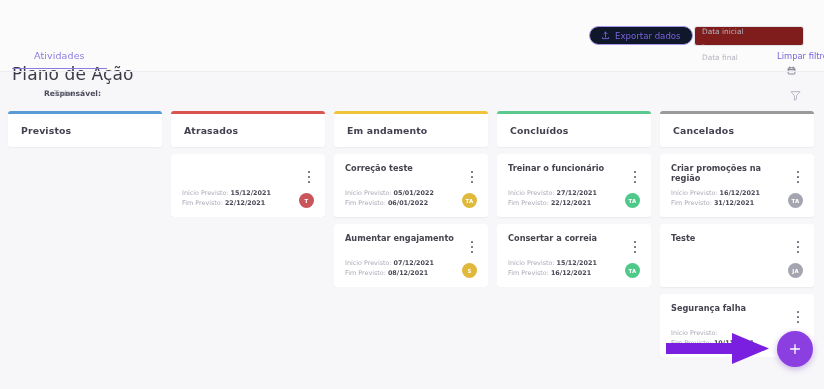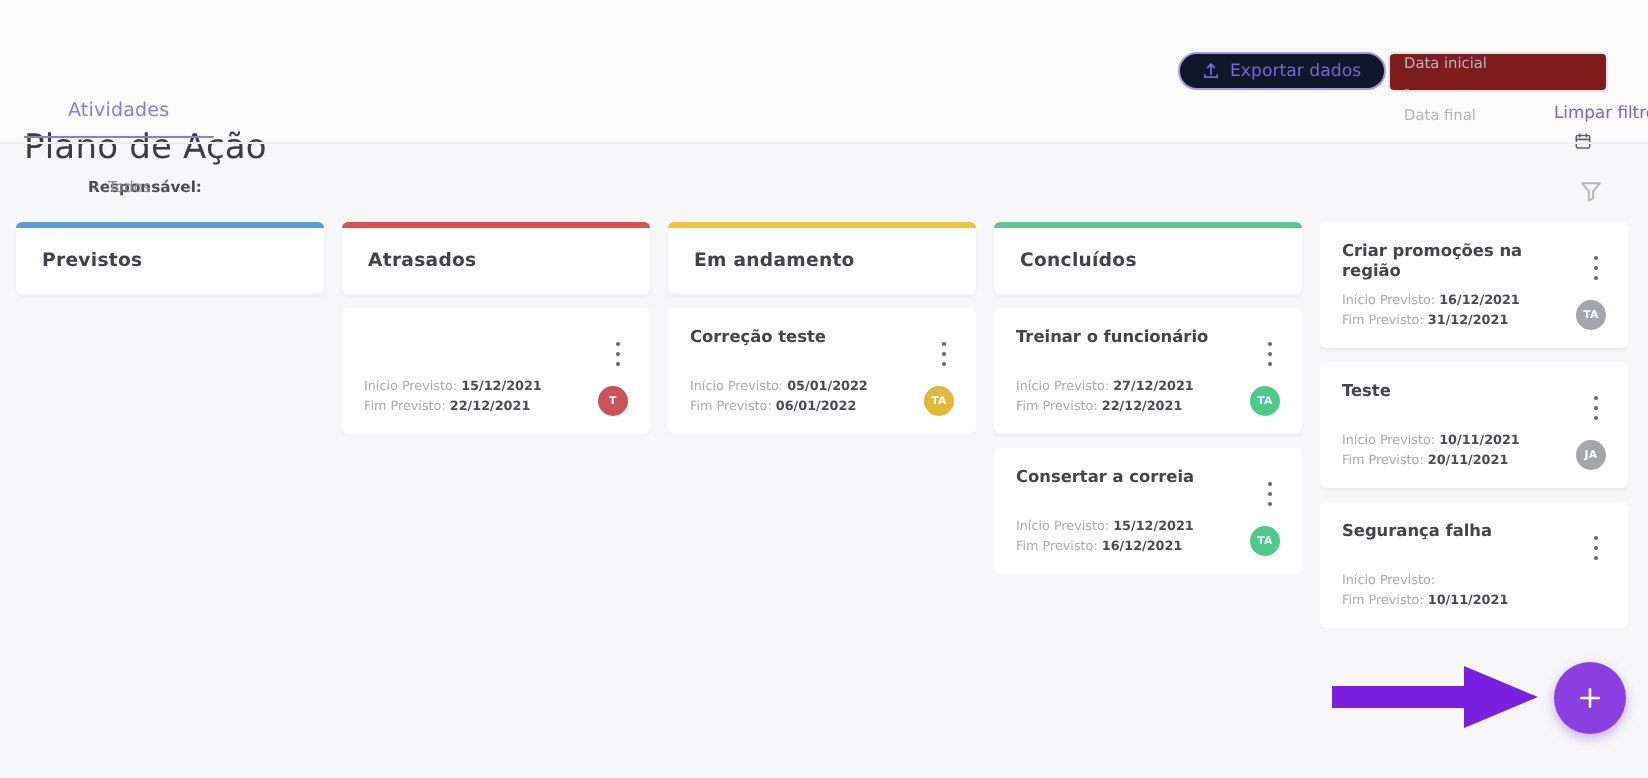--- a/index.html
+++ b/index.html
@@ -376,20 +376,33 @@
               <i></i>
               <i></i>
               <i></i>
             </div>
             <div class="card-dates">
               <div><span>Início Previsto:</span> <b>05/01/2022</b></div>
               <div><span>Fim Previsto:</span> <b>06/01/2022</b></div>
             </div>
             <div class="avatar" style="background: rgb(224, 185, 60);">TA</div>
           </div>
+          <div class="card">
+            <div class="card-title">Aumentar engajamento</div>
+            <div class="card-menu">
+              <i></i>
+              <i></i>
+              <i></i>
+            </div>
+            <div class="card-dates">
+              <div><span>Início Previsto:</span> <b>07/12/2021</b></div>
+              <div><span>Fim Previsto:</span> <b>08/12/2021</b></div>
+            </div>
+            <div class="avatar" style="background: rgb(224, 185, 60);">S</div>
+          </div>
         </div>
       </div>
       <div class="column">
         <div class="col-head" style="border-top-color: rgb(92, 201, 142);">
           <div class="col-head-title">Concluídos</div>
         </div>
         <div class="col-body">
           <div class="card">
             <div class="card-title">Treinar o funcionário</div>
             <div class="card-menu">
@@ -412,44 +425,43 @@
             </div>
             <div class="card-dates">
               <div><span>Início Previsto:</span> <b>15/12/2021</b></div>
               <div><span>Fim Previsto:</span> <b>16/12/2021</b></div>
             </div>
             <div class="avatar" style="background: rgb(79, 201, 138);">TA</div>
           </div>
         </div>
       </div>
       <div class="column">
+        <div class="col-head" style="border-top-color: rgb(154, 154, 154);">
+          <div class="col-head-title">Cancelados</div>
+        </div>
         <div class="col-body">
           <div class="card">
             <div class="card-title">Criar promoções na região</div>
             <div class="card-menu">
               <i></i>
               <i></i>
               <i></i>
             </div>
             <div class="card-dates">
               <div><span>Início Previsto:</span> <b>16/12/2021</b></div>
               <div><span>Fim Previsto:</span> <b>31/12/2021</b></div>
             </div>
             <div class="avatar" style="background: rgb(165, 165, 176);">TA</div>
           </div>
           <div class="card">
             <div class="card-title">Teste</div>
             <div class="card-menu">
               <i></i>
               <i></i>
               <i></i>
-            </div>
-            <div class="card-dates">
-              <div><span>Início Previsto:</span> <b>10/11/2021</b></div>
-              <div><span>Fim Previsto:</span> <b>20/11/2021</b></div>
             </div>
             <div class="avatar" style="background: rgb(165, 165, 176);">JA</div>
           </div>
           <div class="card">
             <div class="card-title">Segurança falha</div>
             <div class="card-menu">
               <i></i>
               <i></i>
               <i></i>
             </div>

